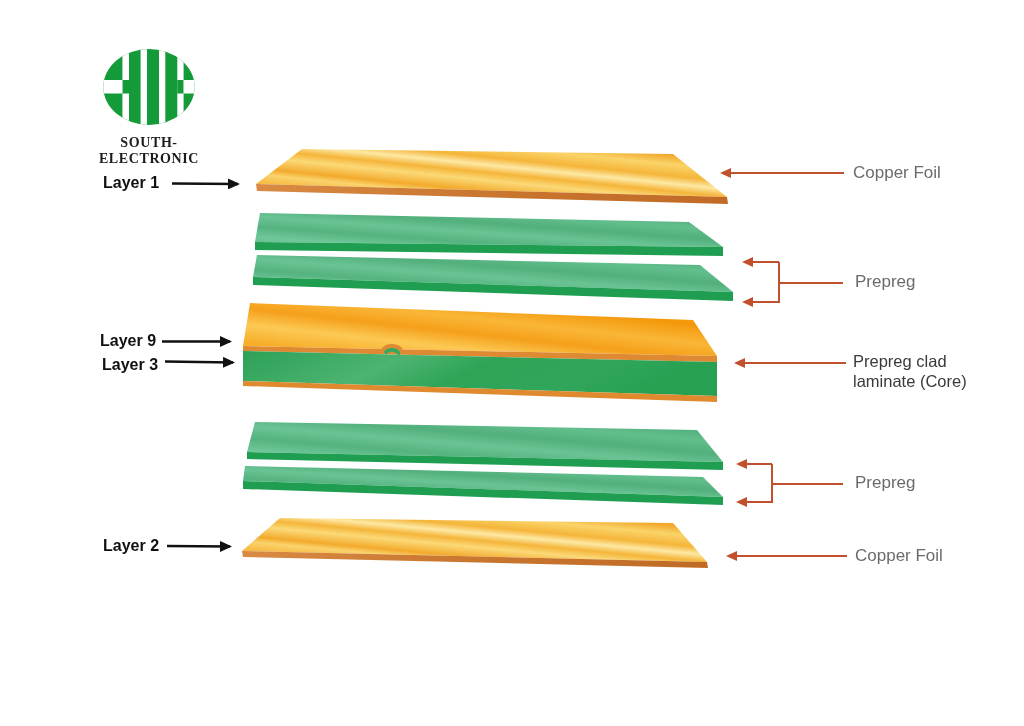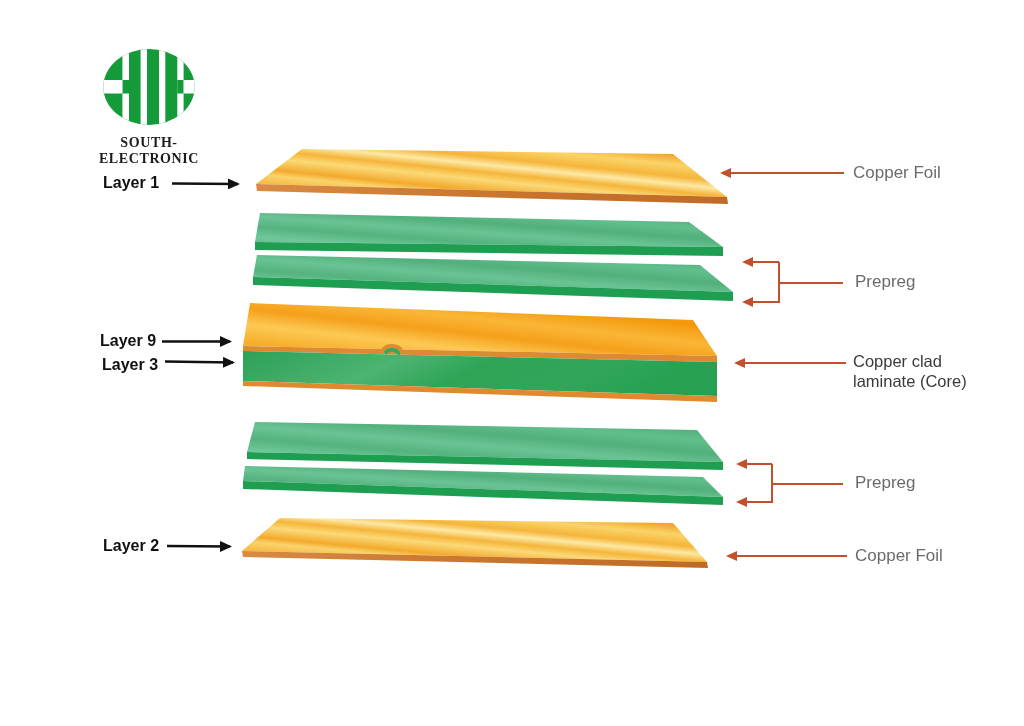--- a/index.html
+++ b/index.html
@@ -187,17 +187,17 @@
     </g>
   </svg>
 
   <div class="label label-left" style="left:103px;top:174px;text-align:right;">Layer 1</div>
   <div class="label label-left" style="left:100px;top:332px;">Layer 9</div>
   <div class="label label-left" style="left:102px;top:356px;">Layer 3</div>
   <div class="label label-left" style="left:103px;top:537px;">Layer 2</div>
 
   <div class="label label-right" style="left:853px;top:163px;">Copper Foil</div>
   <div class="label label-right" style="left:855px;top:272px;">Prepreg</div>
-  <div class="label label-core" style="left:853px;top:352px;">Copper clad laminate (Core)</div>
+  <div class="label label-core" style="left:853px;top:352px;">Prepreg clad laminate (Core)</div>
   <div class="label label-right" style="left:855px;top:473px;">Prepreg</div>
   <div class="label label-right" style="left:855px;top:546px;">Copper Foil</div>
 
 </div>
 
 </body></html>

